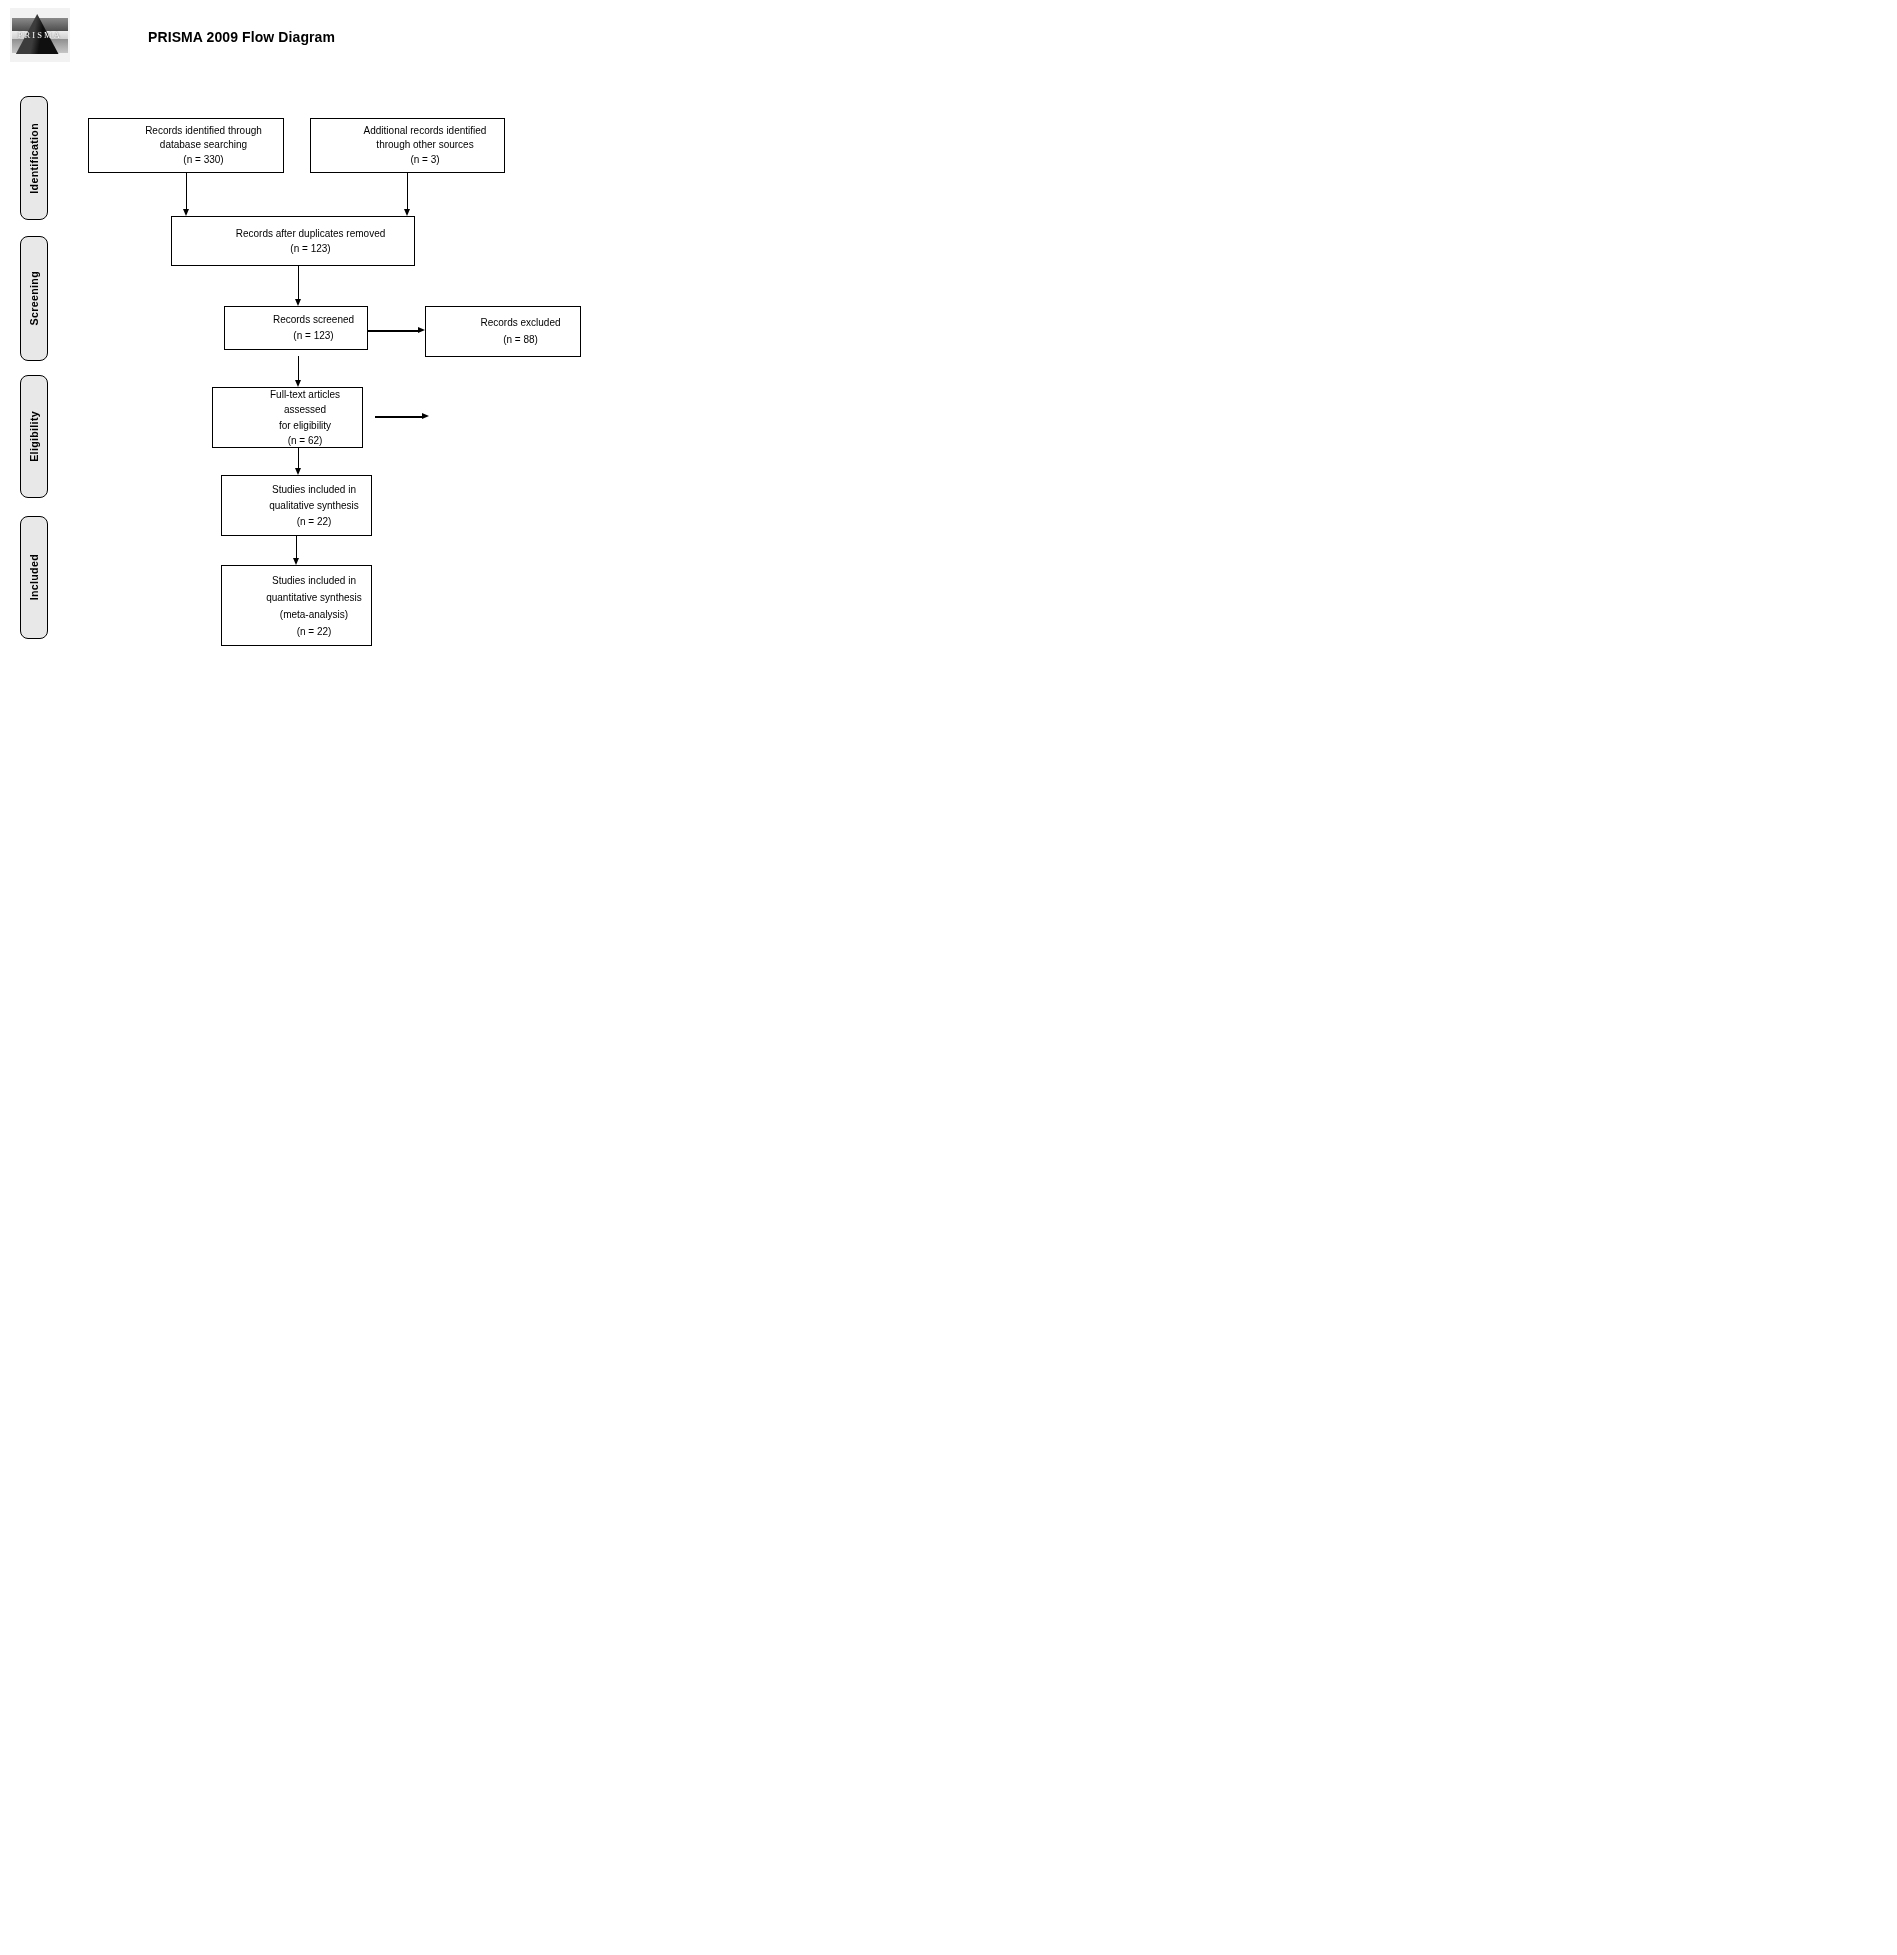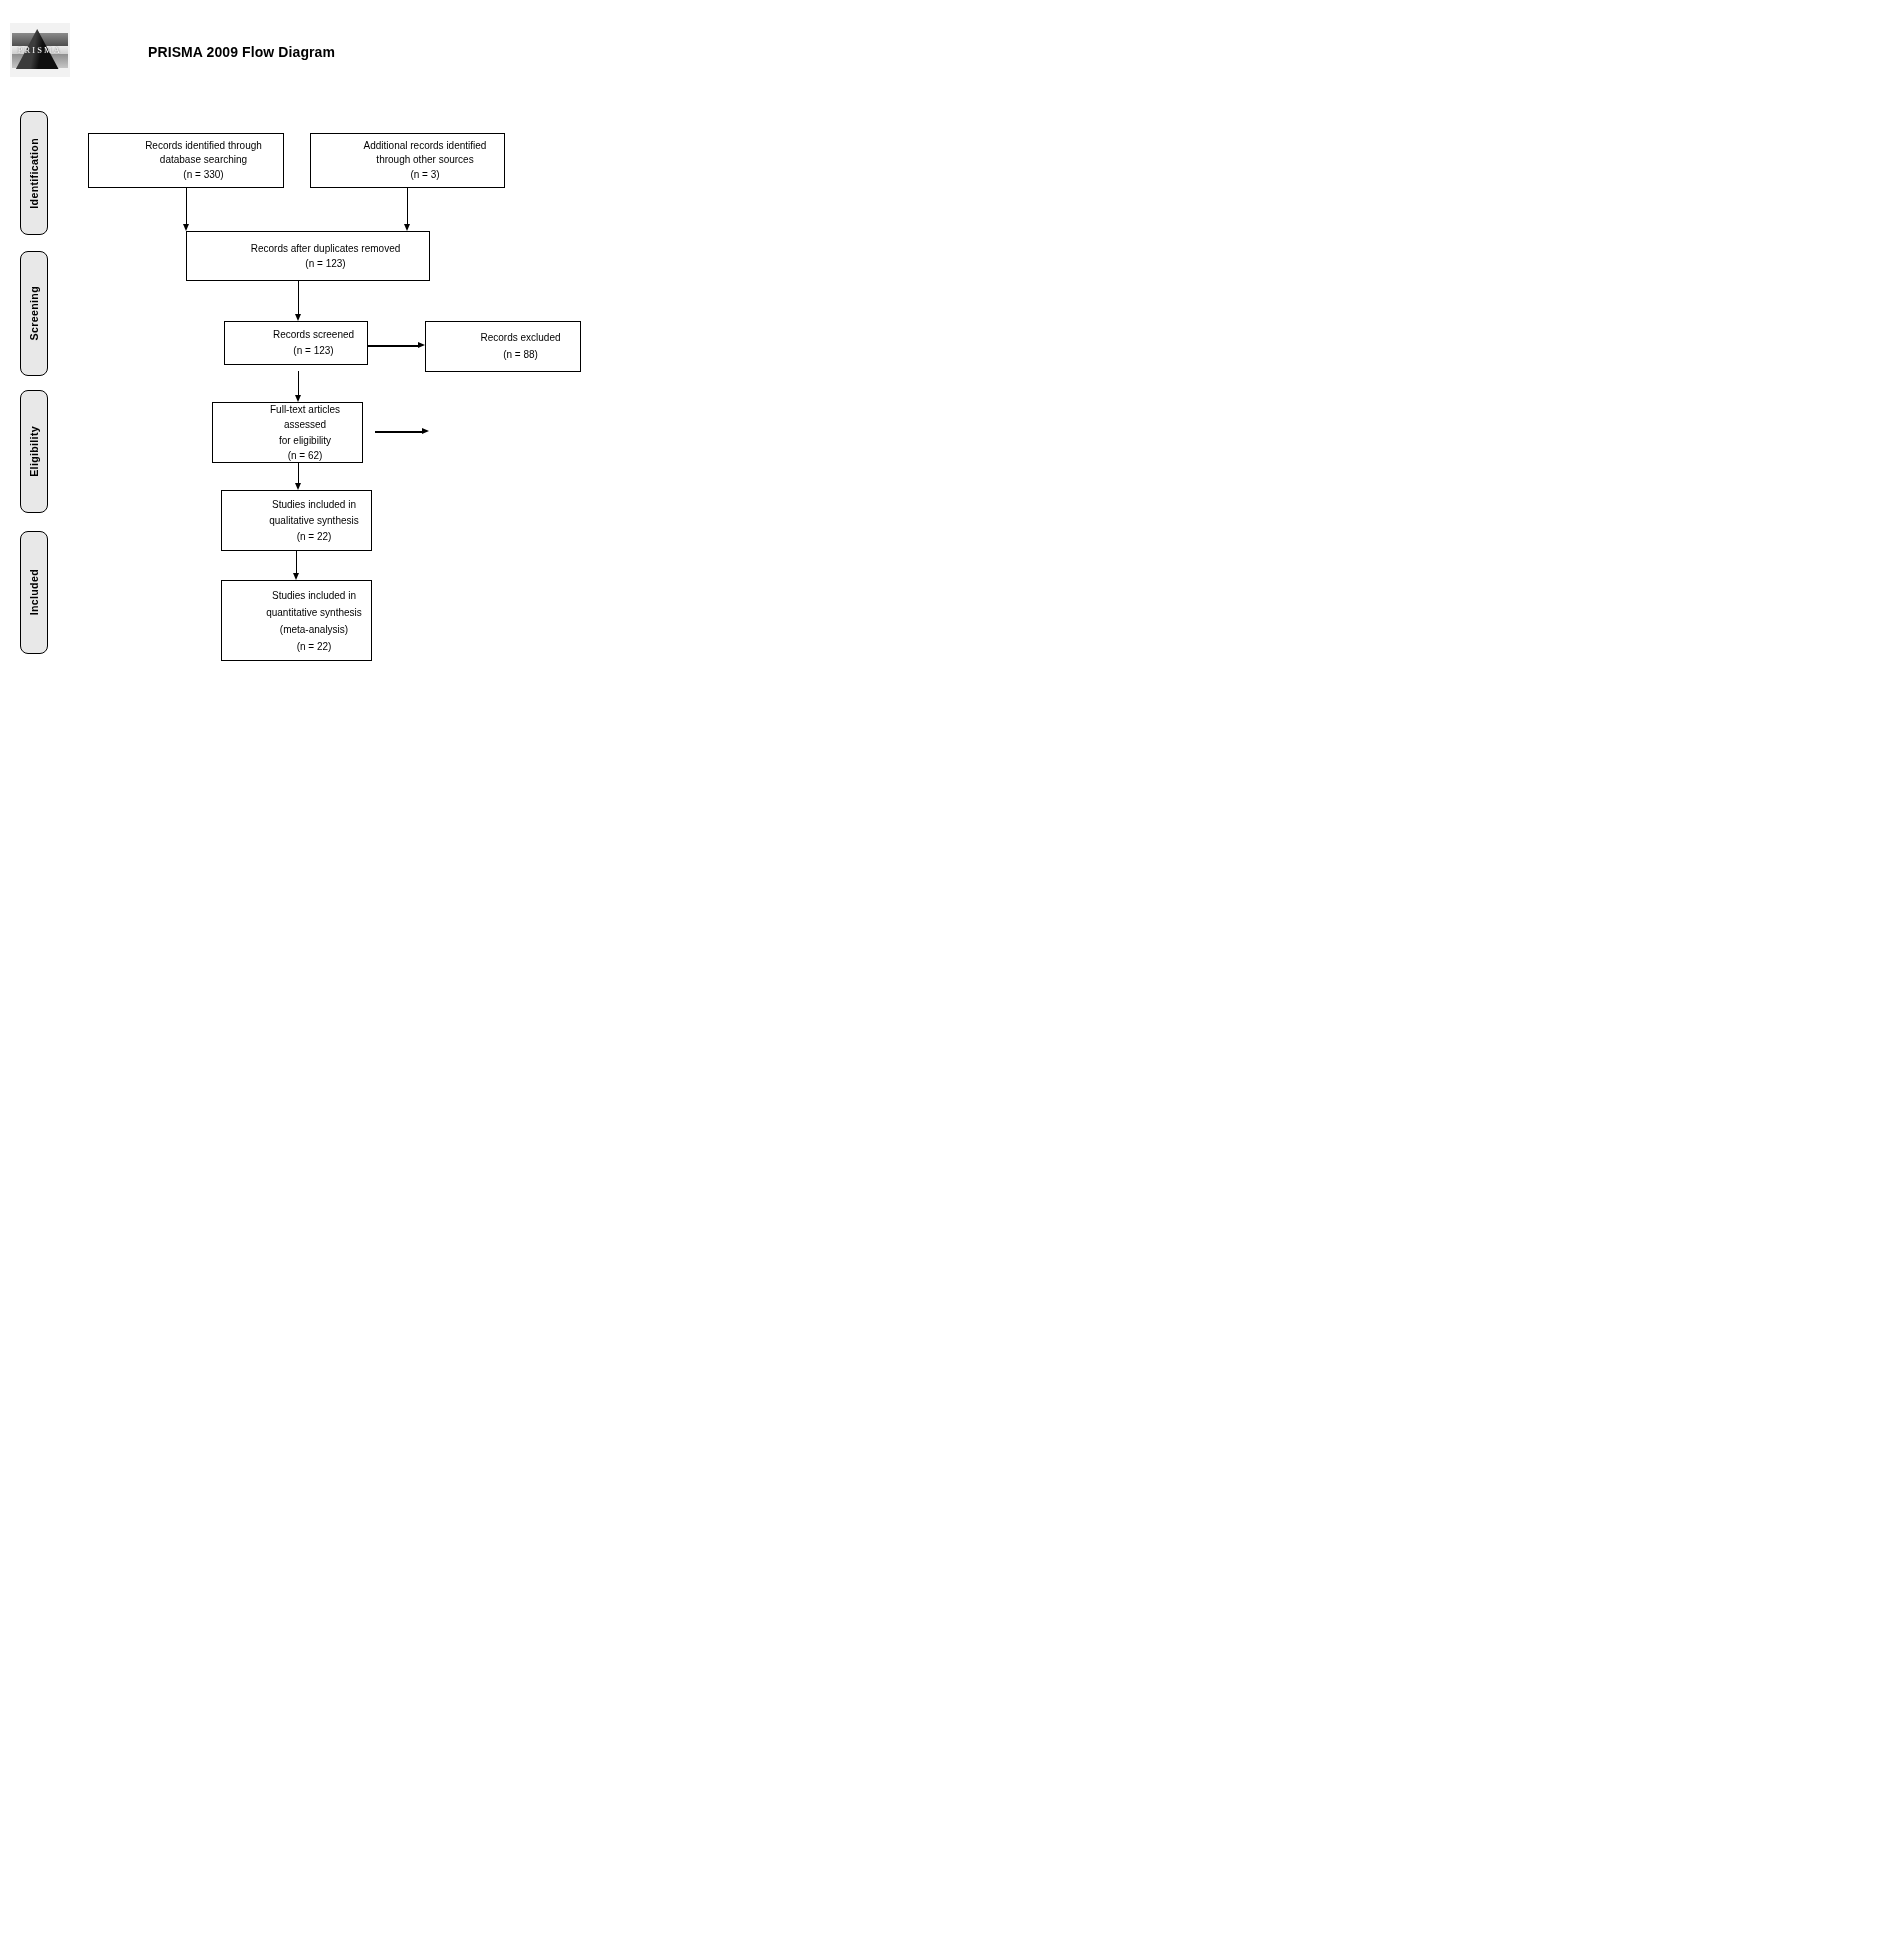--- a/index.html
+++ b/index.html
@@ -1,20 +1,19 @@
 <!DOCTYPE html>
 <html style="--ink: #000000; --stage-fill: #e8e8e8; --bg: #ffffff;font-size:8.5px"><head>
 <meta charset="utf-8">
 <style>
   html,body{margin:0;padding:0;background:#fff;}
   #canvas{
     position:relative;width:632px;height:652px;background:var(--bg,#fff);
     font-family:"Liberation Sans","DejaVu Sans",sans-serif;color:var(--ink,#000);
     overflow:hidden;
-    margin-top:15px;
   }
   
   .logo{position:absolute;left:9.6px;top:7.5px;width:60px;height:54px;background:#f2f2f2;overflow:hidden;}
   .logo-band-top{position:absolute;left:4%;right:3%;top:19%;height:25%;background:linear-gradient(180deg,#8a8a8a,#4e4e4e);}
   .logo-band-mid{position:absolute;left:4%;right:3%;top:44%;height:15%;background:linear-gradient(180deg,#ededed,#cfcfcf);}
   .logo-band-bot{position:absolute;left:4%;right:3%;top:59%;height:25%;background:linear-gradient(180deg,#8f8f8f,#c6c6c6);}
   .logo-pyramid{position:absolute;left:10%;top:12%;width:72%;height:75%;
     background:linear-gradient(100deg,#3c3c3c 42%,#0f0f0f 58%);
     -webkit-clip-path:polygon(50% 0,100% 100%,0 100%);clip-path:polygon(50% 0,100% 100%,0 100%);}
   .logo-word{position:absolute;left:4%;right:3%;top:43.5%;height:16%;display:flex;align-items:center;justify-content:center;
@@ -29,21 +28,21 @@
   #stage-screening{top:236px;height:123px;}
   #stage-eligibility{top:375px;height:121px;}
   #stage-included{top:516px;height:121px;}
   
   .fbox{position:absolute;background:#fff;border:0.8px solid var(--ink,#000);
     border-top-width:1.6px;border-bottom-width:1.6px;box-sizing:border-box;
     display:flex;flex-direction:column;align-items:center;justify-content:center;
     text-align:center;font-size:10px;line-height:14.4px;padding-left:35px;}
   #box-identified{left:88px;top:118px;width:196px;height:55px;}
   #box-additional{left:310px;top:118px;width:195px;height:55px;}
-  #box-duplicates{left:186px;top:216px;width:244px;height:50px;line-height:15.5px;text-align:center;}
+  #box-duplicates{left:171px;top:216px;width:244px;height:50px;line-height:15.5px;text-align:center;}
   #box-screened{left:224px;top:306px;width:144px;height:44px;line-height:16.5px;}
   #box-records-excluded{left:425px;top:306px;width:156px;height:51px;line-height:16.5px;text-align:center;}
   #box-fulltext{left:212px;top:387px;width:151px;height:61px;line-height:15.5px;}
   #box-fulltext-excluded{left:429px;top:377px;width:202px;height:79px;
     align-items:flex-start;justify-content:flex-start;text-align:left;
     padding:3.7px 4.3px 0 7px;line-height:17.6px;}
   #box-fulltext-excluded .excl-item{padding-left:12.8px;}
   #box-qualitative{left:221px;top:475px;width:151px;height:61px;line-height:16px;}
   #box-quantitative{left:221px;top:565px;width:151px;height:81px;line-height:17px;}
   

